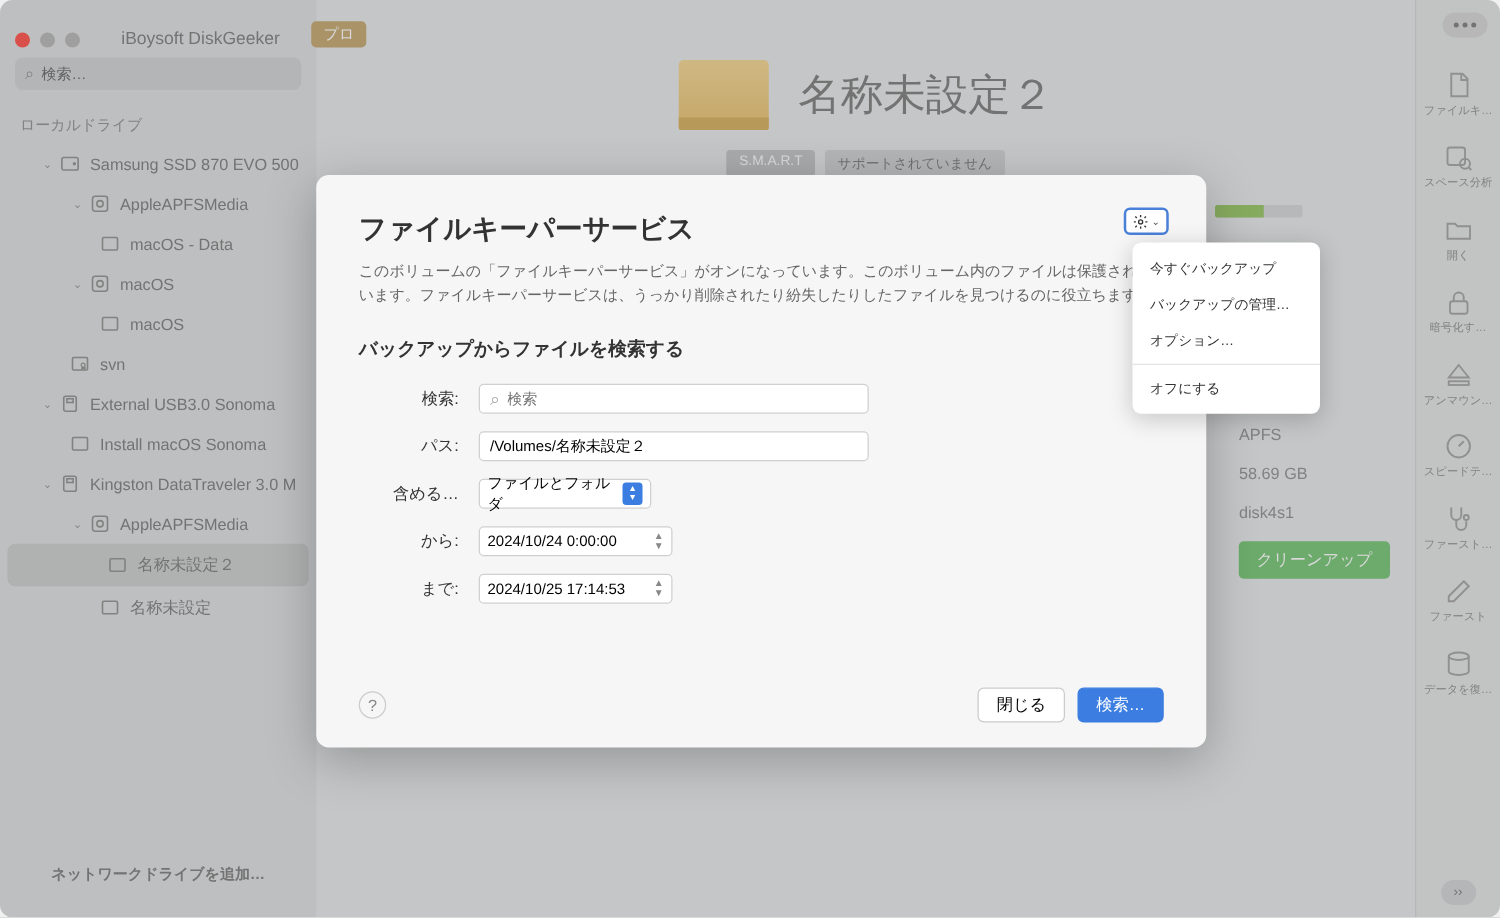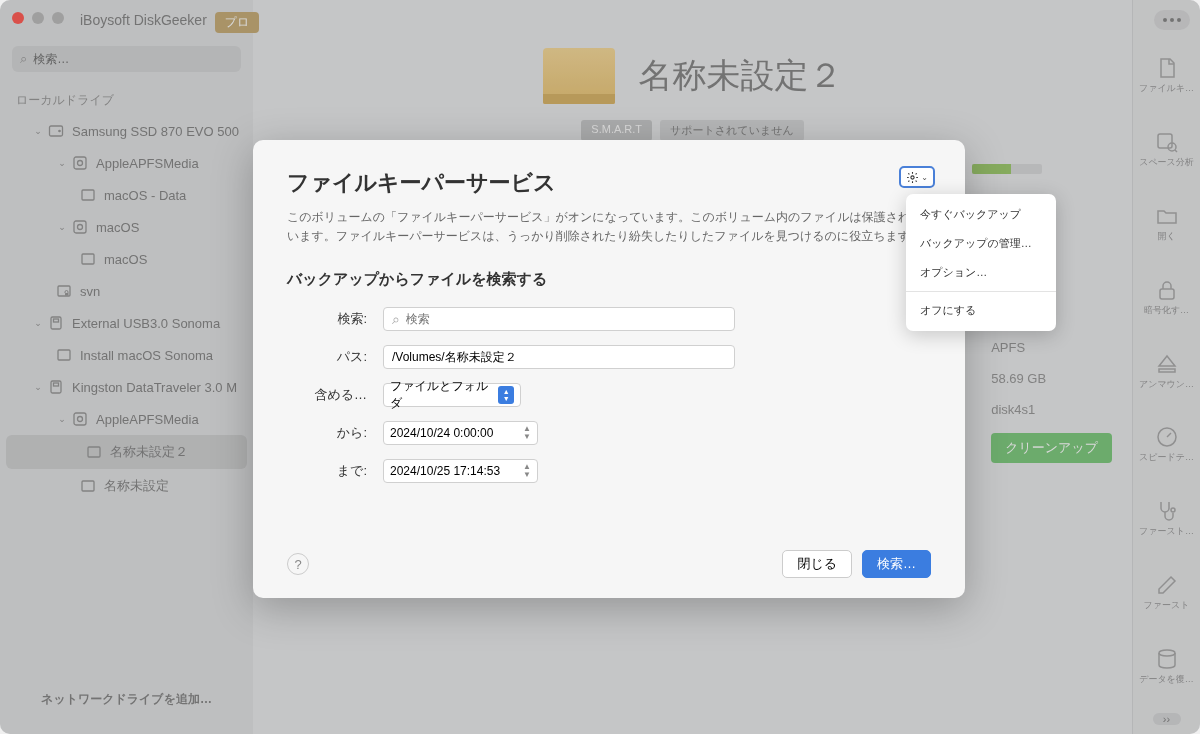--- a/index.html
+++ b/index.html
@@ -4,21 +4,21 @@
   <style>
     * { margin: 0; padding: 0; box-sizing: border-box; font-family: -apple-system, BlinkMacSystemFont, "Helvetica Neue", sans-serif; }
     body { width: 1200px; height: 734px; background: #f0f0f0; position: relative; overflow: hidden; }
     
     .window { width: 1200px; height: 734px; background: #e8e9ea; border-radius: 10px; position: relative; display: flex; overflow: hidden; }
     
     
     .dim-overlay { position: absolute; inset: 0; background: rgba(0,0,0,0.15); z-index: 5; pointer-events: none; }
     
     
-    .titlebar { position: absolute; top: 0; left: 0; right: 0; height: 38px; display: flex; align-items: flex-start; padding: 12px 12px; z-index: 2; }
+    .titlebar { position: absolute; top: 0; left: 0; right: 0; height: 38px; display: flex; align-items: flex-end; padding: 0 12px; z-index: 2; gap: 17px; }
     .traffic-lights { display: flex; gap: 8px; }
     .traffic-light { width: 12px; height: 12px; border-radius: 50%; }
     .tl-red { background: #ff5f57; }
     .tl-yellow { background: #bbb; }
     .tl-green { background: #bbb; }
     .app-title { margin-left: 16px; color: #888; font-size: 14px; font-weight: 500; }
     .pro-badge { margin-left: 8px; background: #c7ad7a; color: #fff; padding: 2px 10px; border-radius: 4px; font-size: 12px; font-weight: 500; }
     .more-btn { position: absolute; right: 10px; top: 10px; width: 36px; height: 20px; background: #d8d8d9; border-radius: 10px; display: flex; align-items: center; justify-content: center; gap: 3px; }
     .more-btn span { width: 4px; height: 4px; background: #888; border-radius: 50%; }
     
@@ -46,34 +46,34 @@
     .disk-icon::after { content:""; position:absolute; bottom:0; left:0; right:0; height:10px; background:#d8b46a; border-radius: 0 0 2px 2px; }
     .volume-title { font-size: 34px; color: #888; font-weight: 400; }
     .smart-row { display: flex; justify-content: center; gap: 8px; margin-bottom: 20px; }
     .smart-label { background:#c7c8c9; color:#fff; font-size:11px; padding:3px 10px; border-radius:3px; }
     .smart-value { background:#d4d5d6; color:#888; font-size:11px; padding:3px 10px; border-radius:3px; }
     
     .info-panel { position: absolute; right: 20px; top: 340px; display:flex; flex-direction:column; gap:16px; align-items:flex-start; color:#999; font-size:13px; }
     .cleanup-btn { background:#7fc97f; color:#fff; padding:6px 14px; border-radius:4px; font-size:13px; }
     
     
-    .right-toolbar { width: 68px; background:#e4e5e6; border-left:1px solid #d5d6d7; padding-top:48px; display:flex; flex-direction:column; align-items:center; gap:20px; }
+    .right-toolbar { width: 68px; background:#e4e5e6; border-left:1px solid #d5d6d7; padding-top:48px; display:flex; flex-direction:column; align-items:center; gap:4px; }
     .rt-item { width:60px; display:flex; flex-direction:column; align-items:center; padding:8px 0; color:#999; cursor:pointer; }
     .rt-item .rt-icon { width:24px; height:24px; display:flex; align-items:center; justify-content:center; margin-bottom:4px; }
     .rt-item .rt-label { font-size:9px; text-align:center; line-height:1.1; }
     .rt-expand { margin-top:auto; margin-bottom:10px; width:28px; height:20px; background:#d5d6d7; border-radius:10px; display:flex; align-items:center; justify-content:center; color:#888; font-size:11px; }
     
     
     .modal { position:absolute; left:253px; top:140px; width:712px; height:458px; background:#f6f6f6; border-radius:10px; box-shadow:0 10px 40px rgba(0,0,0,0.25); z-index:10; padding:28px 34px 20px; display:flex; flex-direction:column; }
     .modal h1 { font-size:22px; font-weight:700; color:#333; margin-bottom:10px; }
     .modal p { font-size:12px; color:#666; line-height:1.6; margin-bottom:24px; }
     .modal h2 { font-size:15px; font-weight:700; color:#333; margin-bottom:18px; }
     .form-row { display:flex; align-items:center; margin-bottom:14px; }
     .form-label { width:80px; text-align:right; font-size:13px; color:#333; margin-right:16px; }
-    .form-input { width:352px; height:24px; border:1px solid #d0d0d0; border-radius:4px; padding:0 8px; font-size:12px; background:#fff; display:flex; align-items:center; }
+    .form-input { width:312px; height:24px; border:1px solid #d0d0d0; border-radius:4px; padding:0 8px; font-size:12px; background:#fff; display:flex; align-items:center; }
     .form-input.search-style::before { content:"⌕"; color:#aaa; margin-right:6px; font-size:14px; }
     .form-input input { border:none; outline:none; width:100%; font-size:12px; background:transparent; }
     .form-select { width:138px; height:24px; border:1px solid #d0d0d0; border-radius:4px; padding:0 6px; font-size:12px; background:#fff; display:flex; align-items:center; justify-content:space-between; }
     .select-arrows { width:16px; height:18px; background:#3b7de0; border-radius:3px; display:flex; flex-direction:column; align-items:center; justify-content:center; color:#fff; font-size:7px; line-height:1; }
     .form-datetime { width:155px; height:24px; border:1px solid #d0d0d0; border-radius:4px; padding:0 6px; font-size:12px; background:#fff; display:flex; align-items:center; justify-content:space-between; }
     .stepper { display:flex; flex-direction:column; font-size:8px; color:#888; line-height:1; }
     
     .modal-footer { margin-top:auto; display:flex; align-items:center; }
     .help-btn { width:22px; height:22px; border:1px solid #ccc; border-radius:50%; display:flex; align-items:center; justify-content:center; color:#888; font-size:13px; cursor:pointer; }
     .footer-btns { margin-left:auto; display:flex; gap:10px; }

